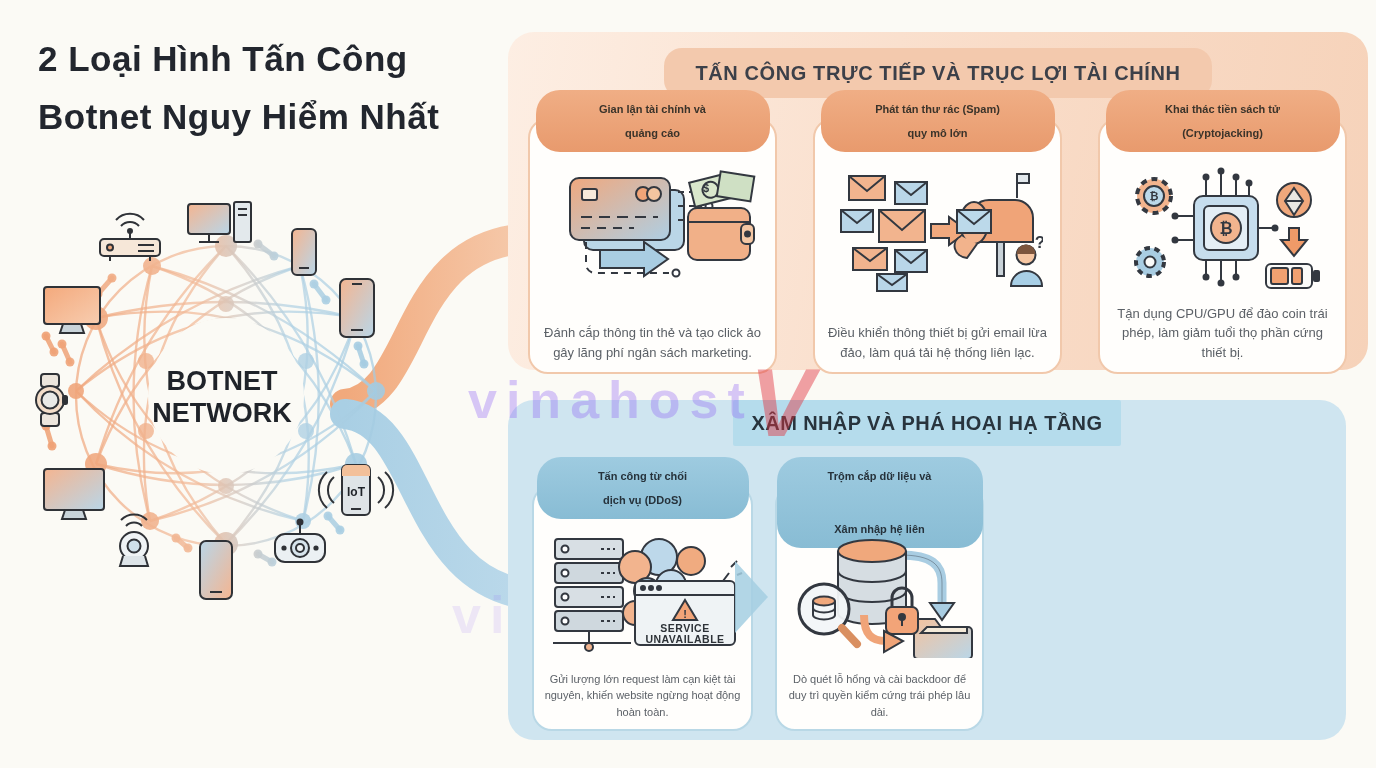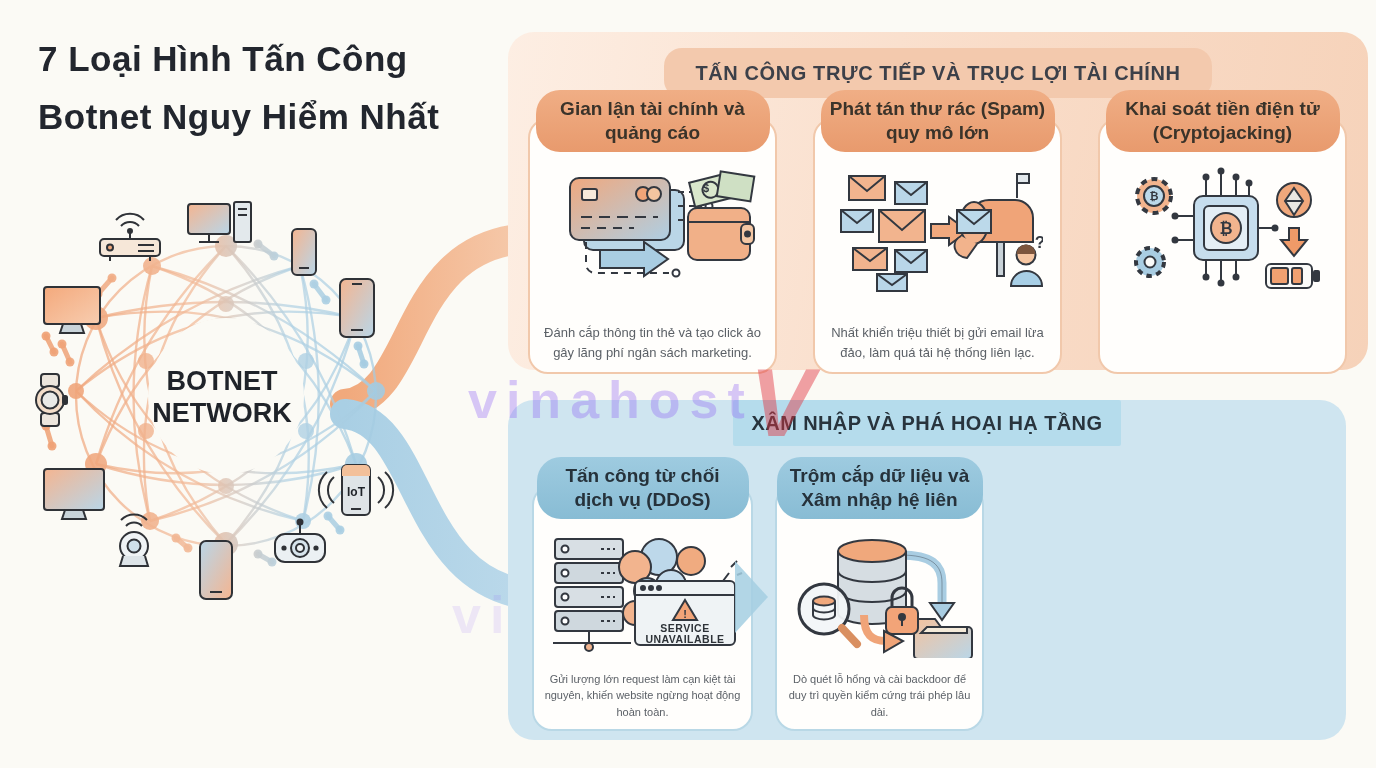--- a/index.html
+++ b/index.html
@@ -51,25 +51,25 @@
   .card{position:absolute;background:#fffefc;border-radius:20px;}
   .panel-top .card{top:86px;width:245px;height:252px;border:2px solid #f1c8ab;}
   .panel-bot .card{top:85px;width:217px;height:242px;border:2px solid #b9d8e6;margin-left:12px;}
   .card.c1{left:20px;} .card.c2{left:305px;} .card.c3{left:590px;}
   .card.c4{left:12px;} .card.c5{left:255px;width:205px;}
 
   .pill{
     position:absolute;top:-30px;left:50%;transform:translateX(-50%);
     border-radius:24px;padding:7px 10px;min-height:48px;
     display:flex;flex-direction:column;align-items:center;justify-content:center;
-    text-align:left;font-weight:700;font-size:19px;line-height:24px;white-space:nowrap;
+    text-align:left;font-weight:700;font-size:11px;line-height:24px;white-space:nowrap;
   }
   .panel-top .pill{width:214px;background:linear-gradient(180deg,#f0ae85,#e89a6d);color:#3a332a;}
   .panel-bot .pill{width:192px;background:linear-gradient(180deg,#9ecbe0,#88bcd4);color:#26323b;}
-  .card.c5 .pill{width:186px;}
+  .card.c5 .pill{width:186px;gap:29px;}
 
   .card-icon{position:absolute;top:42px;left:50%;transform:translateX(-50%);}
   .panel-bot .card-icon{top:36px;}
   .card-desc{
     position:absolute;left:9px;right:9px;bottom:10px;
     text-align:center;font-size:13px;line-height:1.5;color:#5c6167;
   }
   .panel-bot .card-desc{font-size:11px;bottom:9px;}
 
   .flow-arrow{position:absolute;left:225px;top:158px;z-index:1;}
@@ -127,21 +127,21 @@
         <stop offset="1" stop-color="#aecfe4"></stop>
     </linearGradient>
     <linearGradient id="g-folder" x1="0" y1="0" x2="1" y2="1">
       <stop offset="0" stop-color="#f4c29e"></stop>
         <stop offset="1" stop-color="#b9d6e8"></stop>
     </linearGradient>
   </defs>
 </svg>
 
 <div class="main-title">
-  <div>7 Loại Hình Tấn Công</div>
+  <div>2 Loại Hình Tấn Công</div>
   <div>Botnet Nguy Hiểm Nhất</div>
 </div>
 
 <svg class="ribbons" viewBox="0 0 225 440">
   <path d="M 20 212 C 95 204, 75 46, 212 46" fill="none" stroke="url(#ribO)" stroke-width="30" stroke-linecap="round"></path>
   <path d="M 20 222 C 100 230, 85 400, 218 404" fill="none" stroke="url(#ribB)" stroke-width="30" stroke-linecap="round"></path>
 </svg>
 
 <svg class="network-wrap" viewBox="0 0 450 440">
   <g id="net-edges">
@@ -373,26 +373,26 @@
         <ellipse cx="141" cy="61" rx="14" ry="21" fill="#f2b38c"></ellipse>
         <path d="M128 74 a14 12 0 0 0 6 22 l10 -14" fill="#f2b38c"></path>
         <rect x="124" y="48" width="34" height="23" fill="#bcd9ea"></rect>
           <polyline points="124,48 141,62 158,48"></polyline>
         <circle cx="193" cy="93" r="9.5" fill="#f6c6a2"></circle>
         <path d="M183.5 92 a9.5 9.5 0 0 1 19 0" fill="#7d563e" stroke="none"></path>
         <path d="M178 124 a15.5 15 0 0 1 31 0 z" fill="#a8cfe6"></path>
         <text x="207" y="86" font-size="17" font-weight="800" fill="#333840" stroke="none" text-anchor="middle">?</text>
       </g>
     </svg>
-    <div class="card-desc">Nhất khiển triệu thiết bị gửi email lừa đảo, làm quá tải hệ thống liên lạc.</div>
+    <div class="card-desc">Điều khiển thông thiết bị gửi email lừa đảo, làm quá tải hệ thống liên lạc.</div>
   </div>
 
   <div class="card c3">
     <div class="pill">
-      <span>Khai soát tiền điện tử</span>
+      <span>Khai thác tiền sách tử</span>
       <span>(Cryptojacking)</span>
     </div>
     <svg class="card-icon" width="210" height="130" viewBox="0 0 210 130">
       <g stroke="#333840" stroke-width="2" fill="none">
         <circle cx="36" cy="34" r="17" fill="#f2b48e" stroke-width="4" stroke-dasharray="6 5"></circle>
         <circle cx="36" cy="34" r="10" fill="#bcd9ea"></circle>
         <text x="36" y="38" font-size="11" font-weight="800" fill="#333840" stroke="none" text-anchor="middle">₿</text>
         <circle cx="32" cy="100" r="14" fill="#a9cde2" stroke-width="4" stroke-dasharray="5.5 4.5"></circle>
         <circle cx="32" cy="100" r="5.5" fill="#fbfbf9"></circle>
         <line x1="88" y1="18" x2="88" y2="34"></line>
@@ -422,20 +422,21 @@
         <circle cx="176" cy="38" r="17" fill="#f0a87c"></circle>
         <path d="M176 26 l9 13 -9 14 -9 -14 z" fill="#e9e7e2"></path>
           <line x1="167" y1="39" x2="185" y2="39"></line>
         <path d="M171 66 h10 v12 h8 l-13 16 -13 -16 h8 z" fill="#ef9a68"></path>
         <rect x="148" y="102" width="46" height="24" rx="5" fill="#fbfbf9"></rect>
         <rect x="195" y="108" width="7" height="12" rx="2" fill="#333840" stroke="none"></rect>
         <rect x="153" y="106" width="17" height="16" rx="2" fill="#f0a070"></rect>
         <rect x="174" y="106" width="10" height="16" rx="2" fill="#f0a070"></rect>
       </g>
     </svg>
+    <div class="card-desc">Tận dụng CPU/GPU để đào coin trái phép, làm giảm tuổi thọ phần cứng thiết bị.</div>
   </div>
 </div>
 
 <div class="panel panel-bot">
   <div class="panel-badge">XÂM NHẬP VÀ PHÁ HOẠI HẠ TẦNG</div>
 
   <svg class="flow-arrow" width="38" height="78" viewBox="0 0 38 78">
     <polygon points="2,3 35,39 2,75" fill="#a5cfe2" opacity="0.85"></polygon>
   </svg>
 

